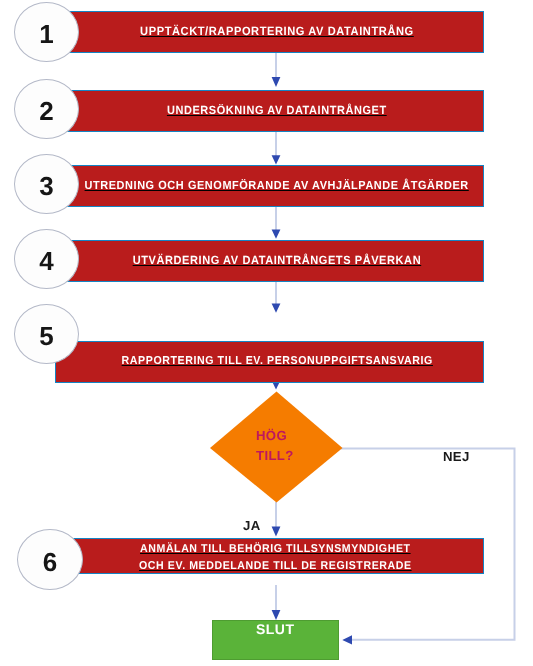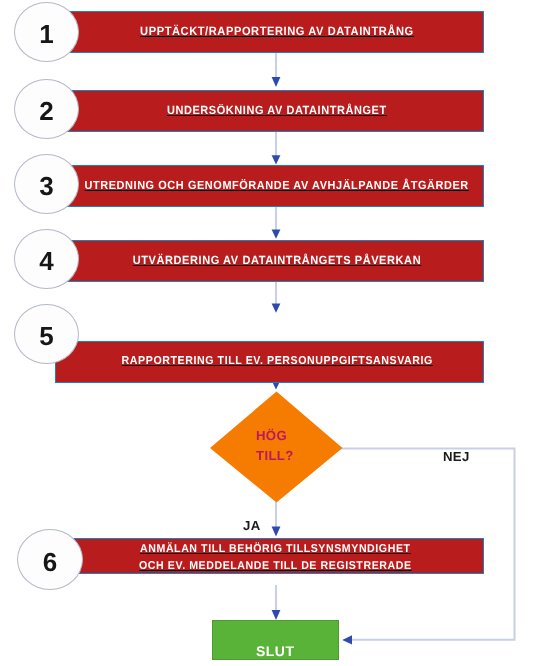--- a/index.html
+++ b/index.html
@@ -78,21 +78,21 @@
     letter-spacing: 0.35px;
     text-align: left;
   }
   
   .end-box {
     position: absolute;
     background: #5AB339;
     border: 1px solid #4e9c31;
     box-sizing: border-box;
     display: flex;
-    align-items: flex-end;
+    align-items: flex-start;
     justify-content: center;
   }
   .end-box-label {
     color: #ffffff;
     font-weight: bold;
     font-size: 14px;
     letter-spacing: 0.5px;
   }
   
   .branch-label {

